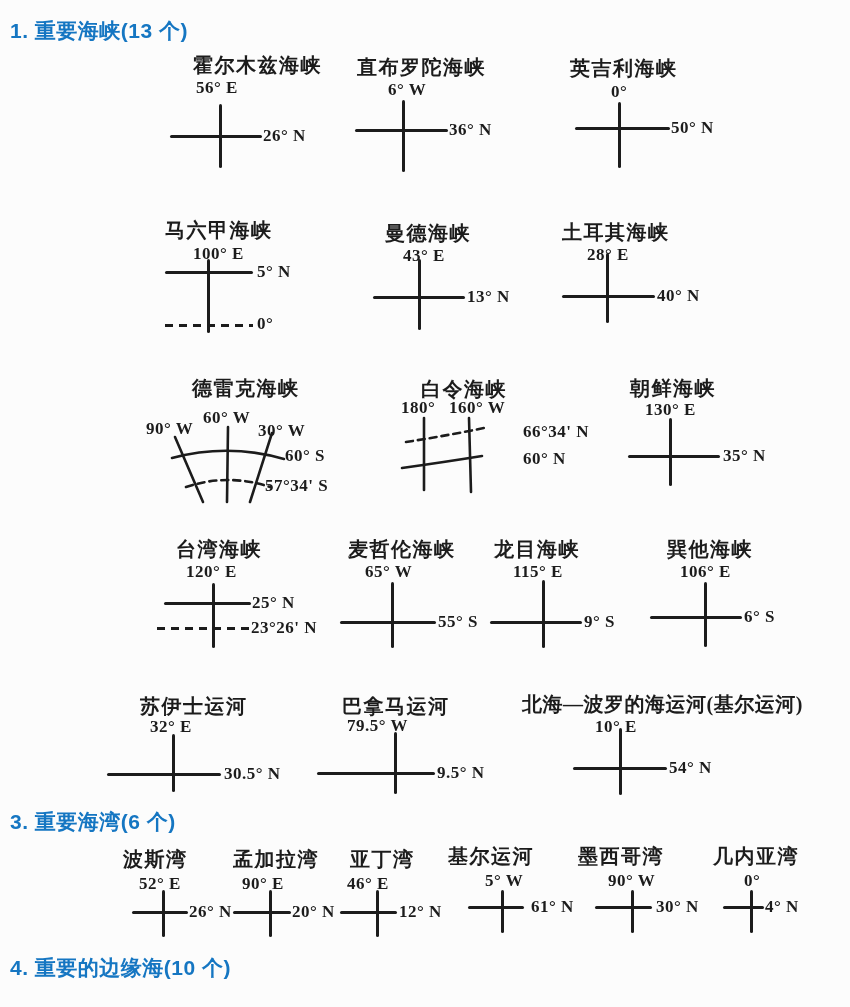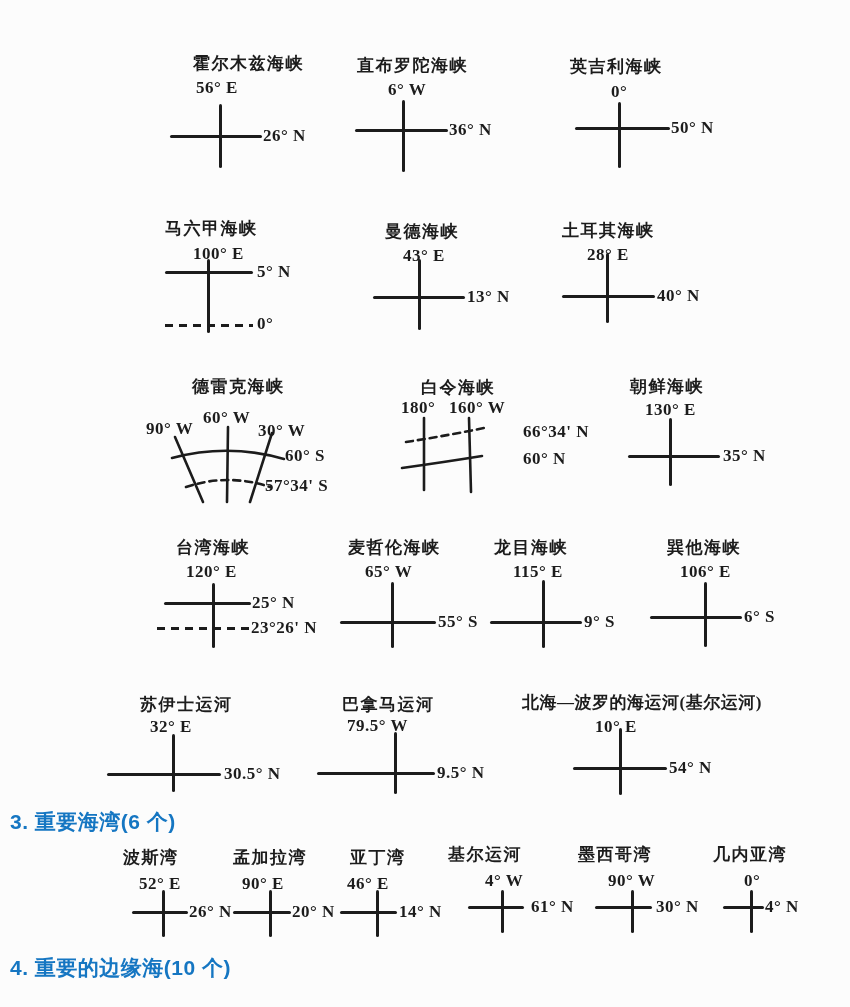--- a/index.html
+++ b/index.html
@@ -10,21 +10,21 @@
   html,body{margin:0;padding:0;background:#fff;}
   .page{
     position:relative;width:850px;height:1007px;background:var(--bg);
     font-family:"Liberation Sans","DejaVu Sans",sans-serif;overflow:hidden;
   }
   .sec{
     position:absolute;left:10px;color:var(--accent);
     font-size:21px;font-weight:700;letter-spacing:0.5px;white-space:nowrap;
   }
   .nm{ 
-    position:absolute;color:var(--ink);font-size:17px;font-weight:700;
+    position:absolute;color:var(--ink);font-size:20px;font-weight:700;
     letter-spacing:1.5px;white-space:nowrap;
     font-family:"Liberation Serif","DejaVu Serif",serif;
   }
   .co{ 
     position:absolute;color:var(--ink);font-size:17px;font-weight:700;
     white-space:nowrap;font-family:"Liberation Serif","DejaVu Serif",serif;
     letter-spacing:0.5px;
   }
   .vl{position:absolute;width:3px;background:var(--ink);border-radius:2px;}
   .hl{position:absolute;height:3px;background:var(--ink);border-radius:2px;}
@@ -34,20 +34,21 @@
   }
   svg.fan{position:absolute;overflow:visible;}
   svg.fan path{stroke:var(--ink);stroke-width:2.6;fill:none;stroke-linecap:round;}
   svg.fan path.dsh{stroke-dasharray:7 5;}
 </style>
 </head>
 <body>
 
 <div class="page">
 
+  <div class="sec" style="top:17px">1. 重要海峡(13 个)</div>
   <div class="sec" style="top:808px">3. 重要海湾(6 个)</div>
   <div class="sec" style="top:954px">4. 重要的边缘海(10 个)</div>
 
   <div>
     <span class="nm" style="left:193px;top:52px">霍尔木兹海峡</span>
     <span class="co" style="left:196px;top:78px">56° E</span>
     <span class="vl" style="left:219px;top:104px;height:64px"></span>
     <span class="hl" style="left:170px;top:135px;width:92px"></span>
     <span class="co" style="left:263px;top:126px">26° N</span>
   </div>
@@ -204,26 +205,26 @@
     <span class="vl" style="left:269px;top:890px;height:47px"></span>
     <span class="hl" style="left:233px;top:911px;width:58px"></span>
     <span class="co" style="left:292px;top:902px">20° N</span>
   </div>
 
   <div>
     <span class="nm" style="left:350px;top:846px">亚丁湾</span>
     <span class="co" style="left:347px;top:874px">46° E</span>
     <span class="vl" style="left:376px;top:890px;height:47px"></span>
     <span class="hl" style="left:340px;top:911px;width:57px"></span>
-    <span class="co" style="left:399px;top:902px">14° N</span>
+    <span class="co" style="left:399px;top:902px">12° N</span>
   </div>
 
   <div>
     <span class="nm" style="left:448px;top:843px">基尔运河</span>
-    <span class="co" style="left:485px;top:871px">4° W</span>
+    <span class="co" style="left:485px;top:871px">5° W</span>
     <span class="vl" style="left:501px;top:890px;height:43px"></span>
     <span class="hl" style="left:468px;top:906px;width:56px"></span>
     <span class="co" style="left:531px;top:897px">61° N</span>
   </div>
 
   <div>
     <span class="nm" style="left:578px;top:843px">墨西哥湾</span>
     <span class="co" style="left:608px;top:871px">90° W</span>
     <span class="vl" style="left:631px;top:890px;height:43px"></span>
     <span class="hl" style="left:595px;top:906px;width:57px"></span>

